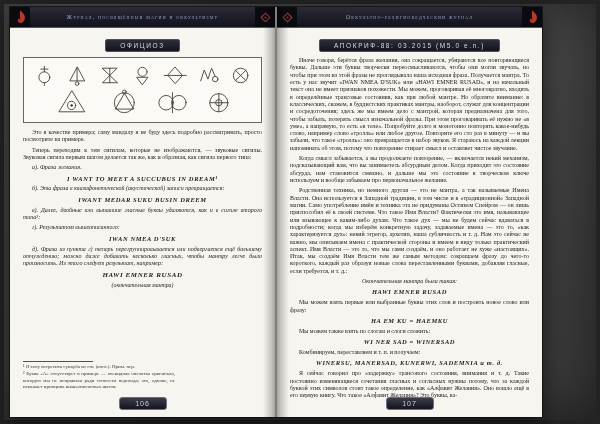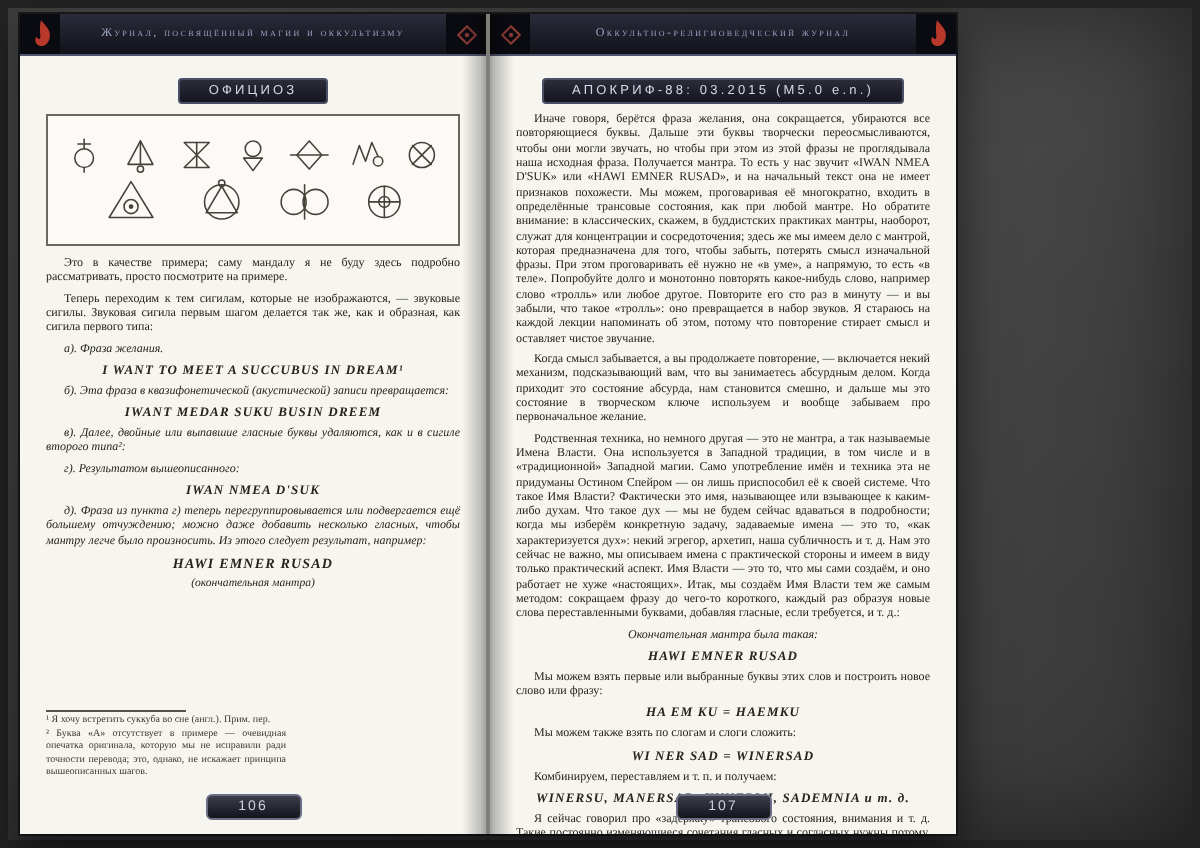--- a/index.html
+++ b/index.html
@@ -1,20 +1,20 @@
 <!DOCTYPE html>
 <html><head>
 <meta charset="utf-8">
 <style>
   html,body{margin:0;padding:0;}
   body{width:600px;height:424px;overflow:hidden;font-family:"Liberation Serif",serif;}
   .stage{position:relative;width:600px;height:424px;
     background:linear-gradient(135deg,#616161 0%,#4a4a4a 45%,#373737 100%);
     box-shadow:inset 0 0 0 4px #232323, inset 0 0 60px rgba(0,0,0,.55);}
-  .spread{position:absolute;left:10px;top:7px;width:468px;height:410px;display:flex;
+  .spread{position:absolute;left:10px;top:7px;width:532px;height:410px;display:flex;
     box-shadow:0 8px 22px rgba(0,0,0,.6),0 0 0 1px #1b1b1b;}
   .spread::after{content:"";position:absolute;left:50%;top:0;transform:translateX(-50%);
     width:26px;height:100%;pointer-events:none;
     background:linear-gradient(90deg,rgba(0,0,0,0),rgba(0,0,0,.22) 35%,rgba(0,0,0,.38) 50%,rgba(0,0,0,.22) 65%,rgba(0,0,0,0));}
   .page{position:relative;width:290px;height:410px;background:#f6f5f0;overflow:hidden;}
   .page.left{border-right:1px solid #c9c6bd;}
   .page.right{border-left:1px solid #c9c6bd;}
 
   
   .banner{height:20px;display:flex;align-items:stretch;

